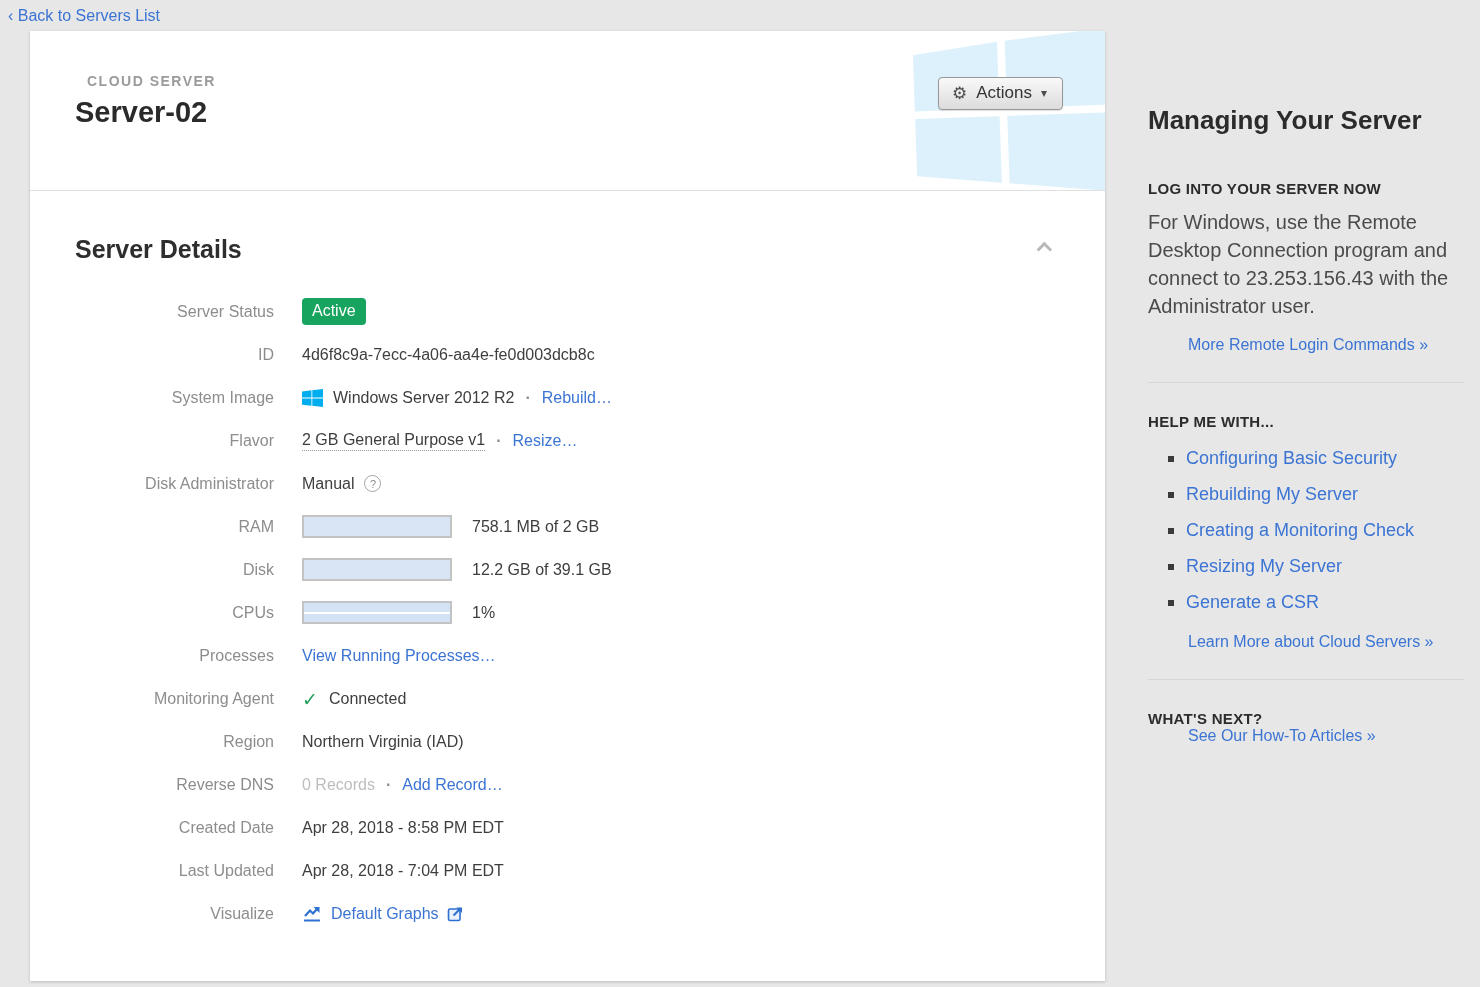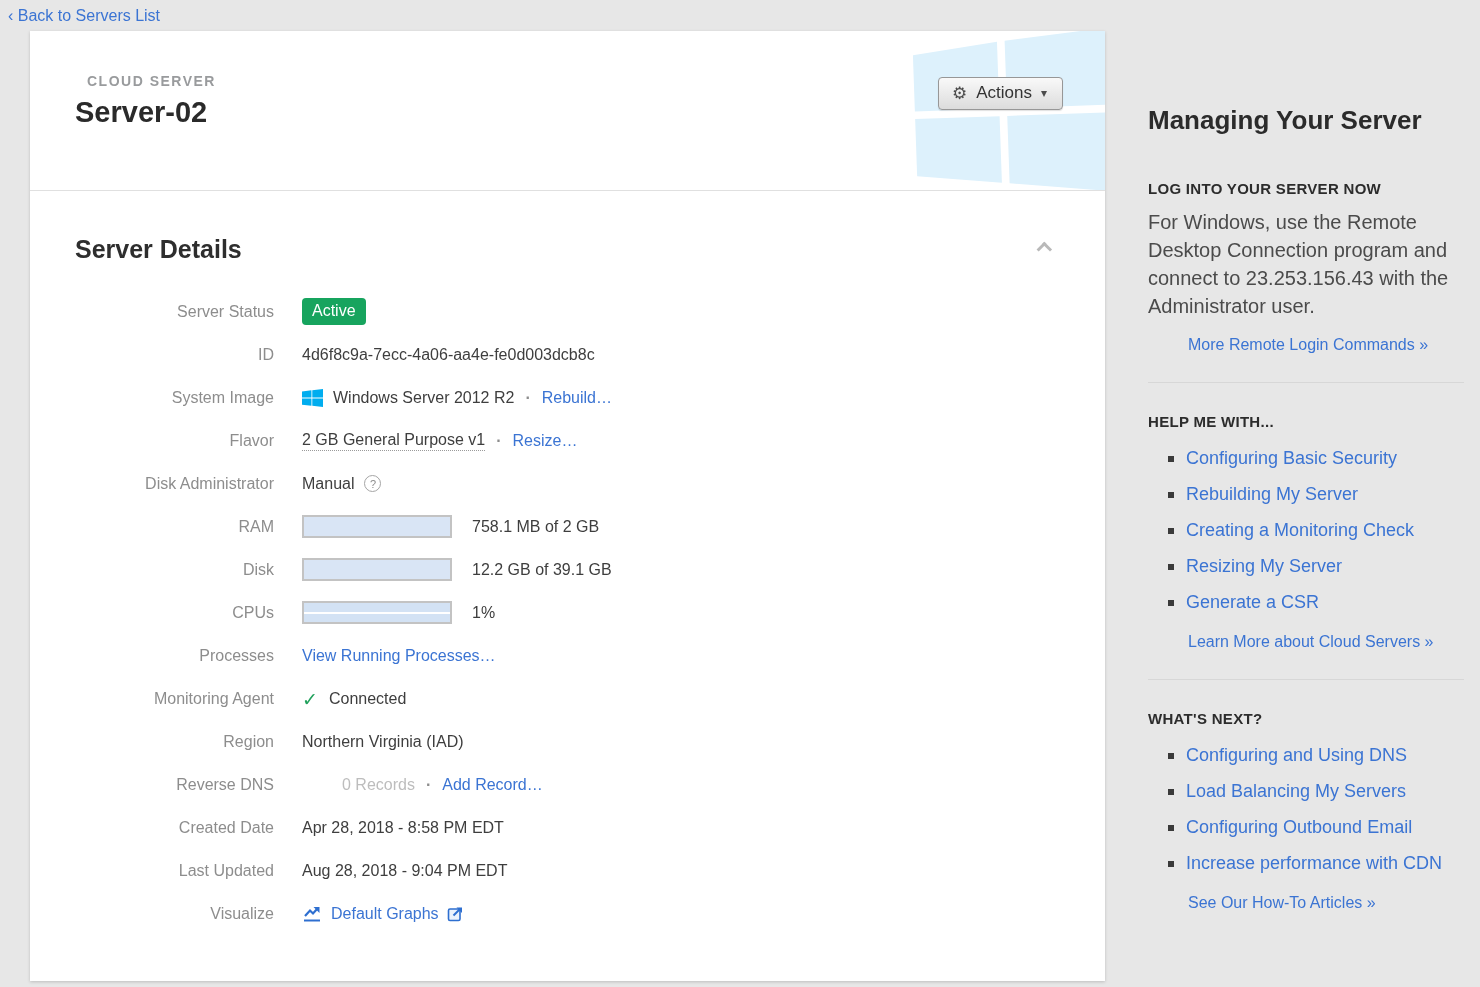--- a/index.html
+++ b/index.html
@@ -107,21 +107,21 @@
     color: #8d8d8d;
   }
   .row-value {
     margin-left: 28px;
     display: flex;
     align-items: center;
     font-size: 16px;
     color: #3e3e3e;
   }
   .sep { color: #8d8d8d; font-weight: bold; margin: 0 11px; }
-  .muted { color: #bdbdbd; margin-left: 40px; }
+  .muted { color: #bdbdbd; }
   .dotted { border-bottom: 1px dotted #9a9a9a; padding-bottom: 1px; }
 
   .status-badge {
     background: #17a45e;
     color: #fff;
     padding: 4px 10px 5px;
     border-radius: 4px;
     font-size: 16px;
   }
 
@@ -323,21 +323,21 @@
         </span>
       </div>
 
       <div class="row">
         <span class="row-label">Created Date</span>
         <span class="row-value">Apr 28, 2018 - 8:58 PM EDT</span>
       </div>
 
       <div class="row">
         <span class="row-label">Last Updated</span>
-        <span class="row-value">Aug 28, 2018 - 9:04 PM EDT</span>
+        <span class="row-value">Apr 28, 2018 - 7:04 PM EDT</span>
       </div>
 
       <div class="row">
         <span class="row-label">Visualize</span>
         <span class="row-value">
           <span class="graph-icon">
             <svg width="20" height="17" viewBox="0 0 20 17">
               <line x1="2" y1="15.5" x2="18" y2="15.5" stroke="#2e6fd0" stroke-width="2"></line>
               <polyline points="3,11 8,5.5 11,8.5 15.5,3.5" fill="none" stroke="#2e6fd0" stroke-width="2.2"></polyline>
               <polygon points="11.5,2 17.5,2 17.5,8" fill="#2e6fd0"></polygon>
@@ -387,37 +387,19 @@
       <li>
         <span class="bullet-sq"></span>
         <a class="link" href="#">Generate a CSR</a>
       </li>
     </ul>
     <a class="sb-link" href="#">Learn More about Cloud Servers »</a>
 
     <hr class="sb-div">
 
     <h3 class="sb-heading">WHAT'S NEXT?</h3>
-    <ul class="sb-list">
-      <li>
-        <span class="bullet-sq"></span>
-        <a class="link" href="#">Configuring and Using DNS</a>
-      </li>
-      <li>
-        <span class="bullet-sq"></span>
-        <a class="link" href="#">Load Balancing My Servers</a>
-      </li>
-      <li>
-        <span class="bullet-sq"></span>
-        <a class="link" href="#">Configuring Outbound Email</a>
-      </li>
-      <li>
-        <span class="bullet-sq"></span>
-        <a class="link" href="#">Increase performance with CDN</a>
-      </li>
-    </ul>
     <a class="sb-link" href="#">See Our How-To Articles »</a>
   </aside>
 
 </div>
 
 
 
 
 </body></html>

